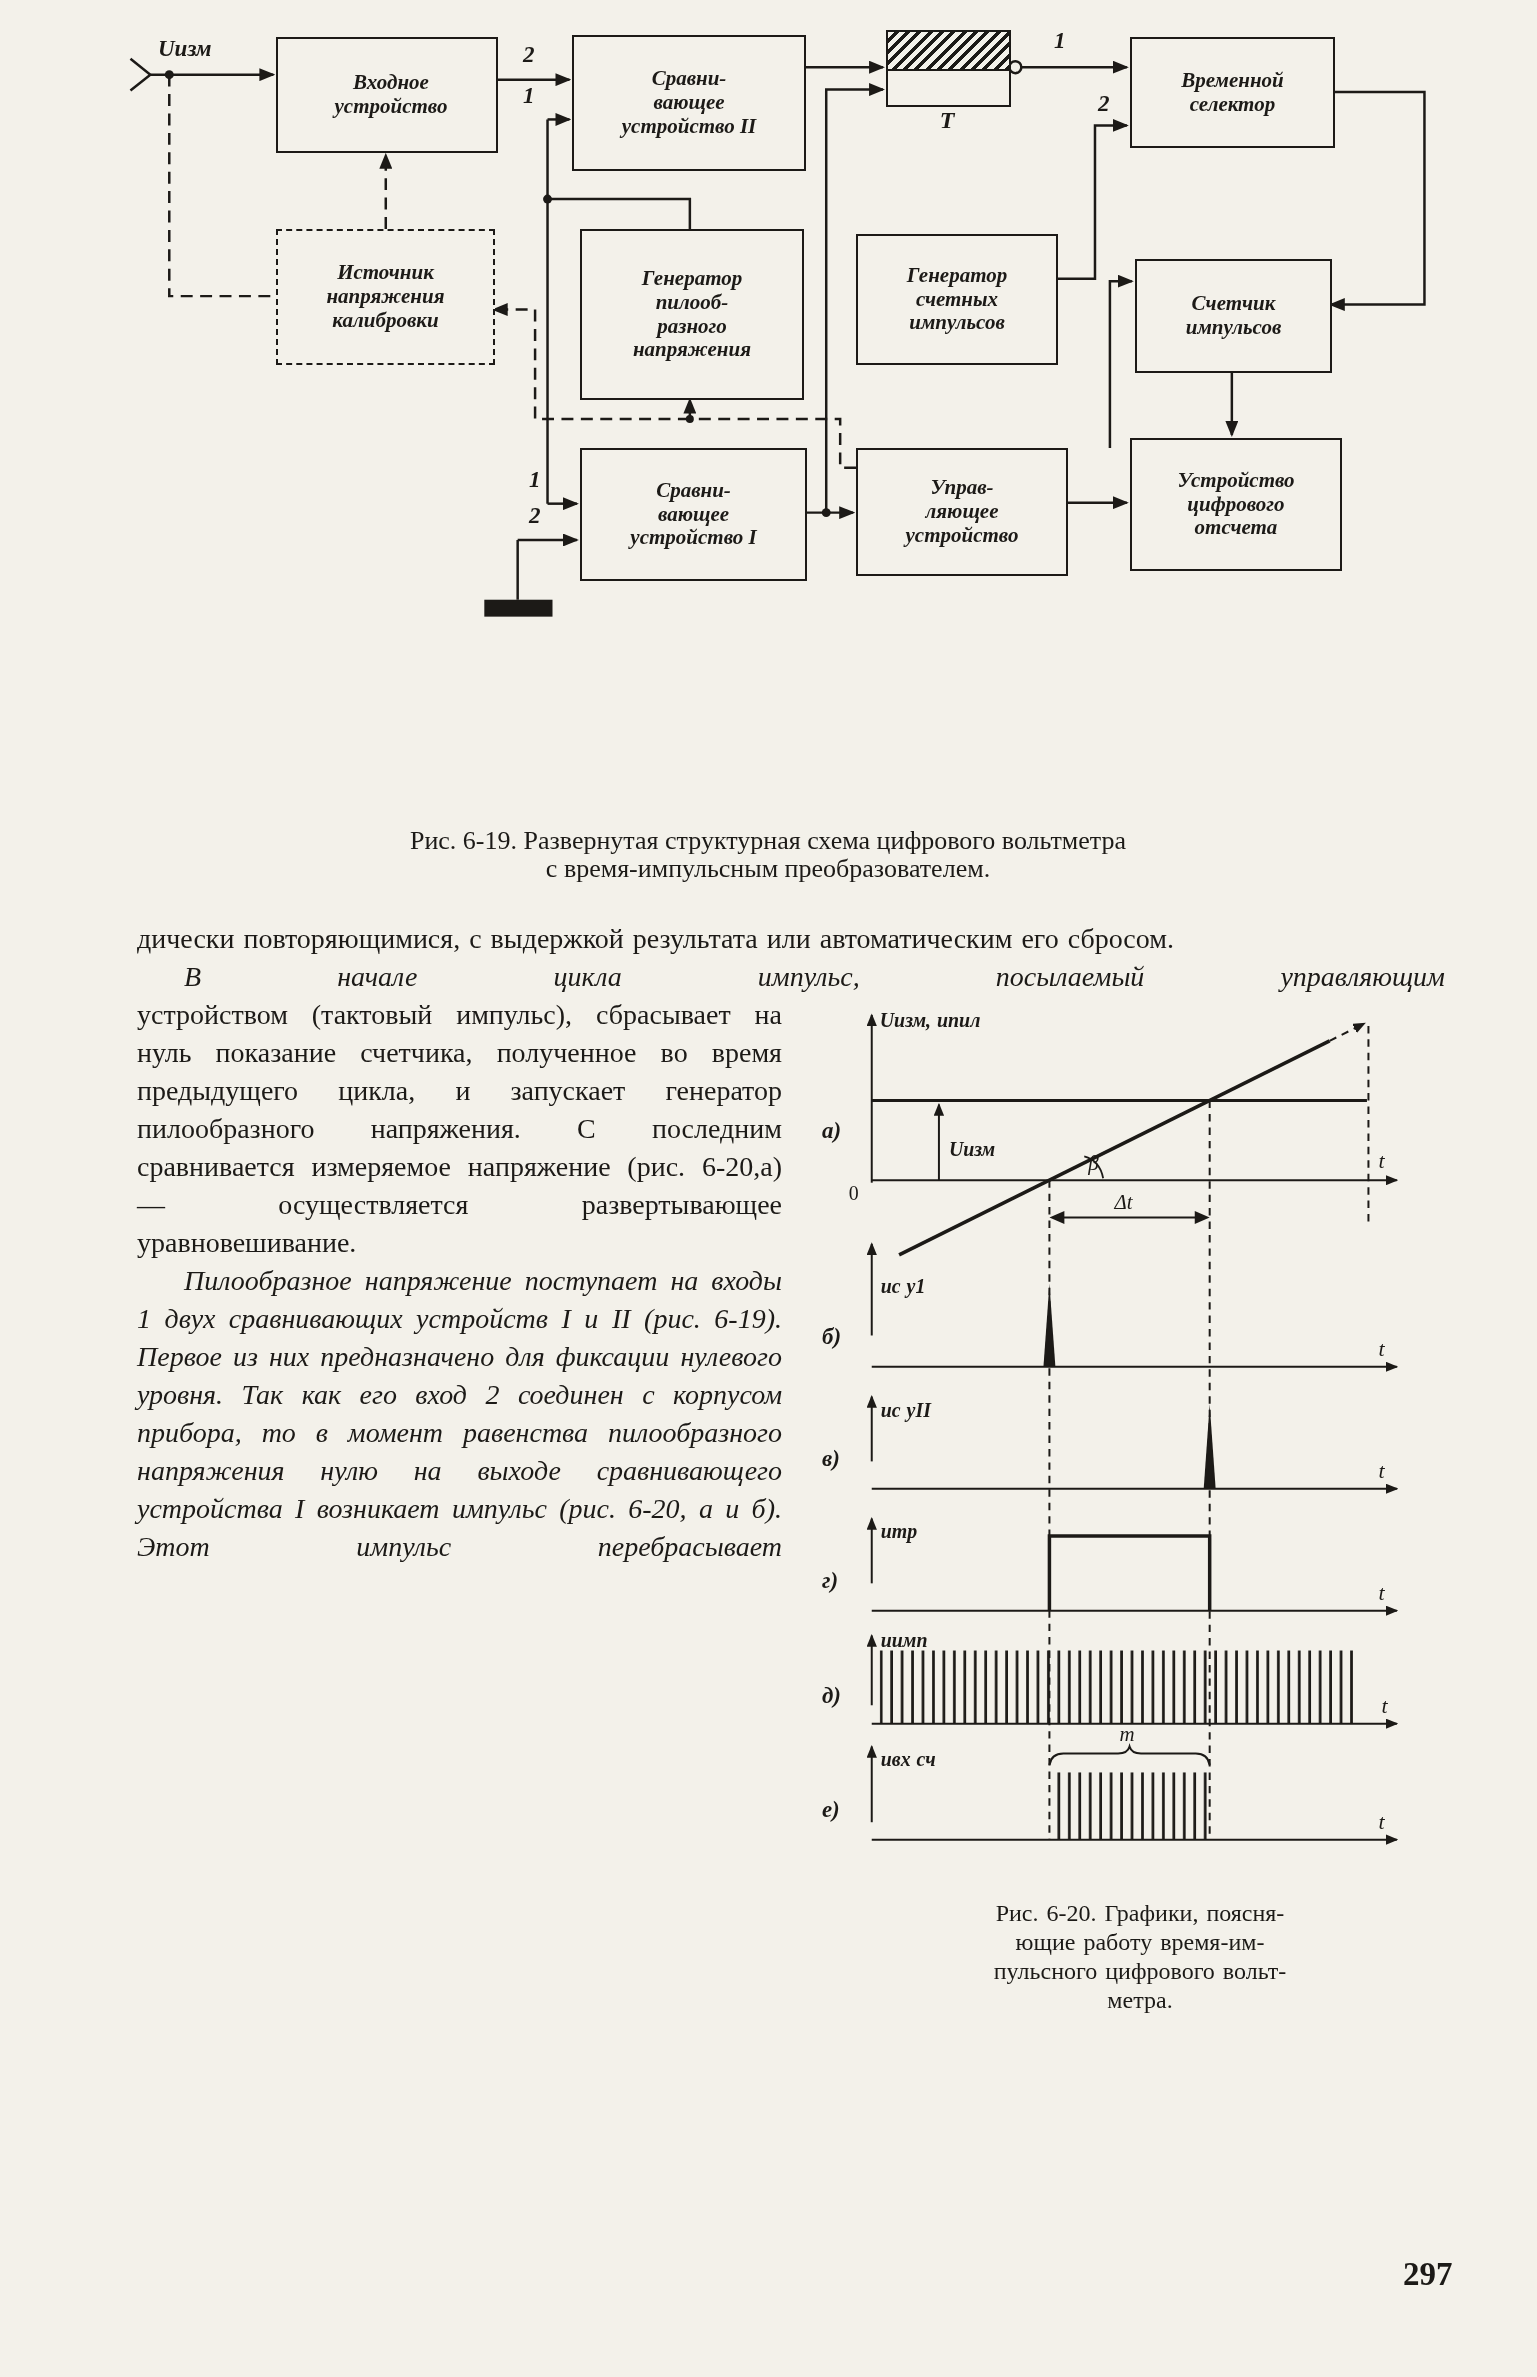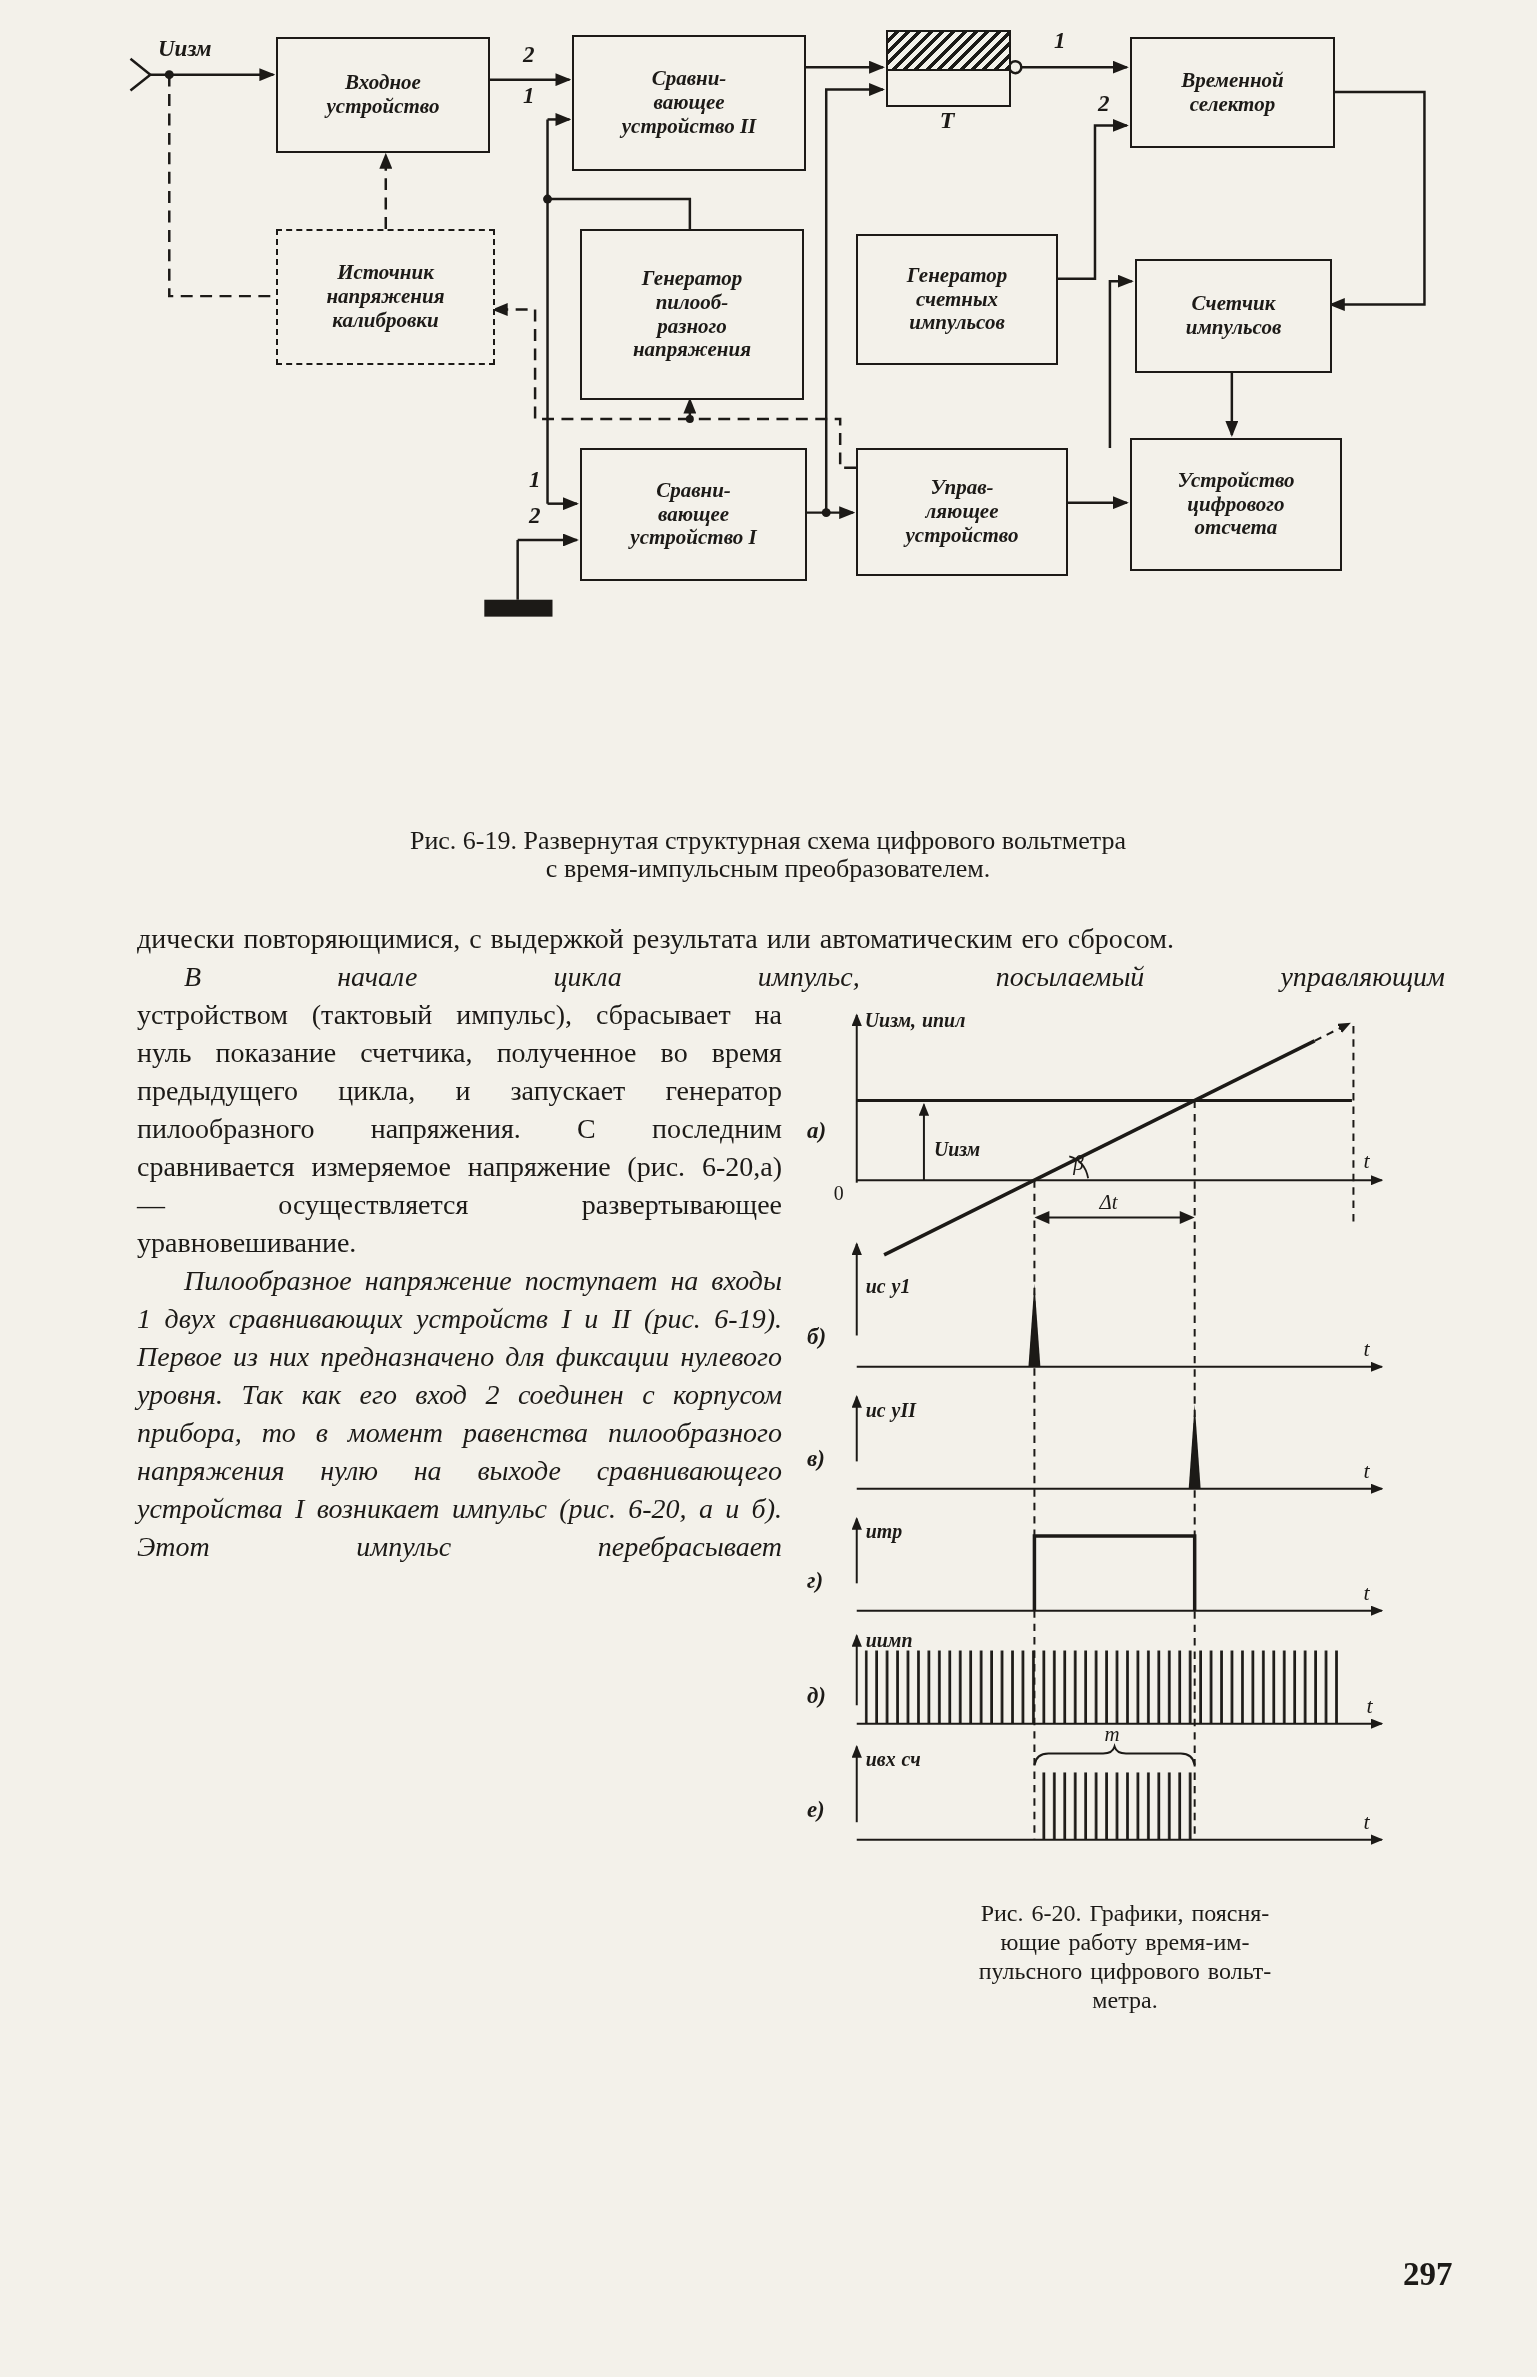--- a/index.html
+++ b/index.html
@@ -26,21 +26,21 @@
   .caption{white-space:pre-line;text-align:center;font-size:26px;line-height:28px;}
   #cap619{position:absolute;top:827px;left:131px;width:1274px;}
   
   .body{position:absolute;top:920px;left:137px;width:1308px;
     font-size:28px;line-height:38px;text-align:justify;word-spacing:2px;}
   .body p{margin:0;}
   .indent{text-indent:47px;}
   .just-last{text-align-last:justify;font-style:italic;}
   .cols{display:flex;margin-top:0;}
   .col-left{flex:0 0 645px;}
-  .col-right{flex:0 0 646px;margin-left:20px;}
+  .col-right{flex:0 0 646px;margin-left:35px;}
   .col-right svg{display:block;}
   #cap620{margin-top:17px;font-size:24px;line-height:29px;}
   
   svg text{font-family:"Liberation Serif", serif;fill:#1c1a17;}
   .wf-sig{font-size:40px;font-style:italic;font-weight:bold;}
   .wf-row{font-size:46px;font-style:italic;font-weight:bold;}
   .wf-t{font-size:44px;font-style:italic;}
   .wf-plain{font-size:40px;}
   .wf-sym{font-size:42px;font-style:italic;}
   .pagenum{position:absolute;left:1403px;top:2256px;font-size:33px;font-weight:bold;}
@@ -102,21 +102,21 @@
       <g fill="#1c1a17" stroke="none">
         <circle cx="1100" cy="400" r="9"></circle>
         <circle cx="340" cy="150" r="9"></circle>
         <circle cx="1660" cy="1030" r="9"></circle>
         <circle cx="1386" cy="842" r="8"></circle>
         <rect x="973" y="1205" width="137" height="34"></rect>
       </g>
       <circle cx="2040" cy="135" r="12" fill="#f3f1ea" stroke="#1c1a17" stroke-width="5"></circle>
     </svg>
 
-    <div class="blk" style="left:276px;top:37px;width:210px;height:112px;">Входное
+    <div class="blk" style="left:276px;top:37px;width:210px;height:112px;padding-left:8px;">Входное
 устройство</div>
     <div class="blk" style="left:572px;top:35px;width:230px;height:132px;">Сравни-
 вающее
 устройство II</div>
     <div class="blk" style="left:886px;top:30px;width:121px;height:73px;"><span class="hatch"></span></div>
     <div class="blk" style="left:1130px;top:37px;width:201px;height:107px;">Временной
 селектор</div>
     <div class="blk dashed" style="left:276px;top:229px;width:215px;height:132px;">Источник
 напряжения
 калибровки</div>

